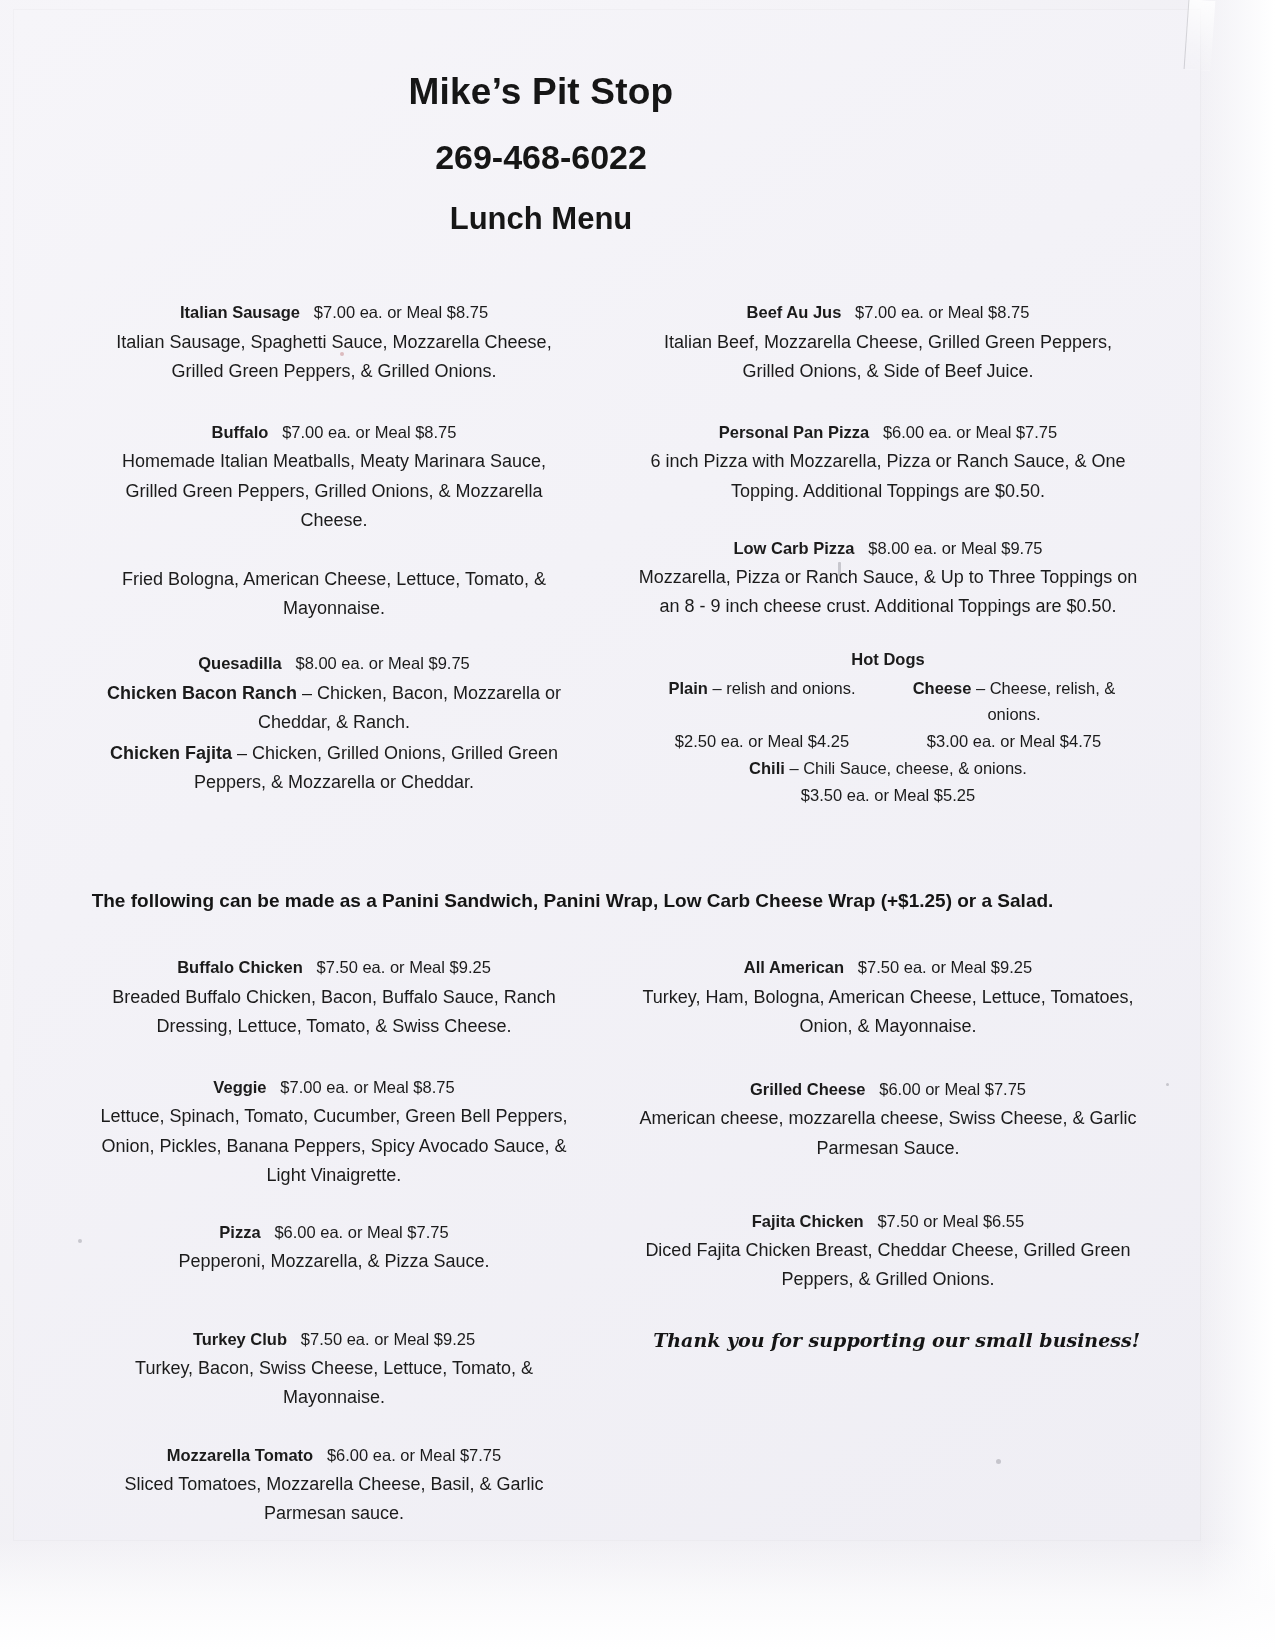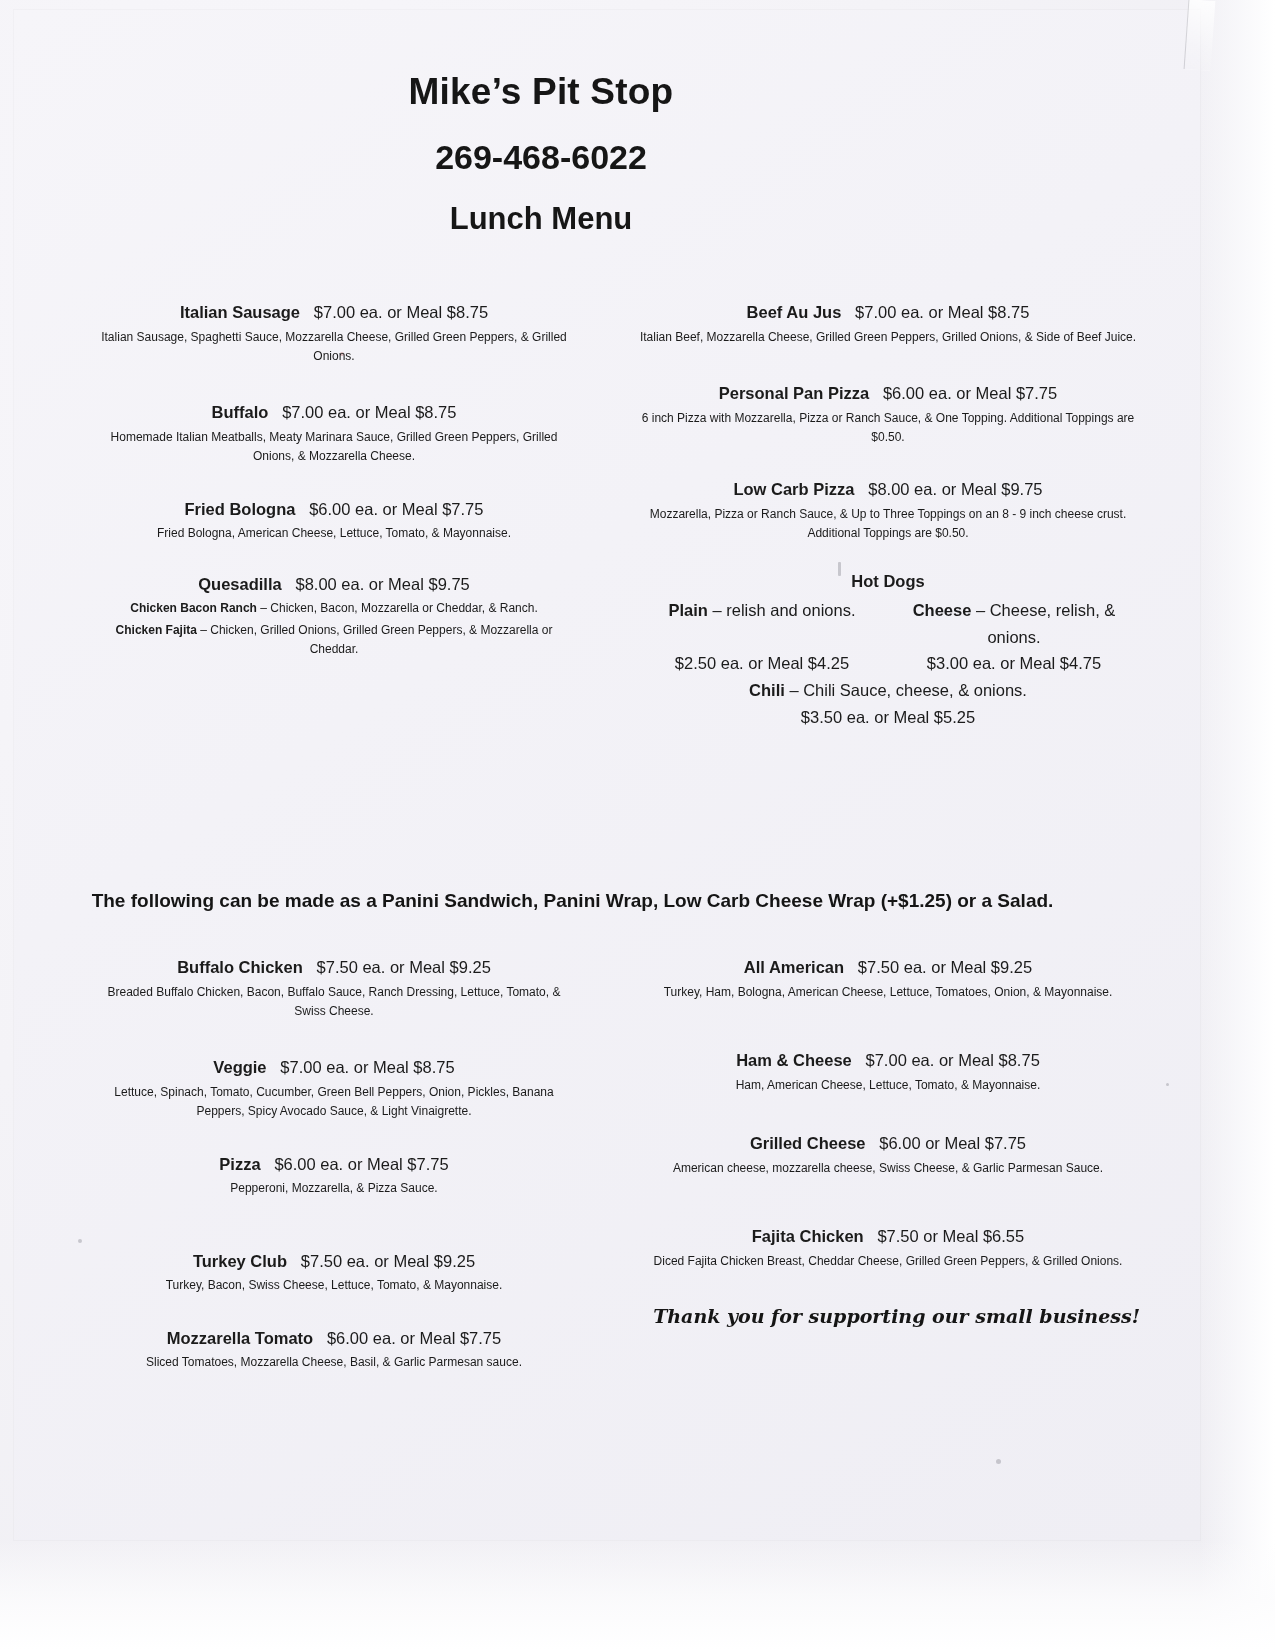--- a/index.html
+++ b/index.html
@@ -110,21 +110,21 @@
     line-height: 1.55;
     color: #1b1b1b;
   }
   .item .name {
     font-weight: bold;
   }
   .item .price {
     font-weight: normal;
   }
   .item .desc {
-    font-size: 12px;
+    font-size: 18px;
     line-height: 1.62;
     color: #1b1b1b;
     margin-top: 2px;
   }
 
   .hotdogs {
     text-align: center;
     margin-bottom: 20px;
   }
   .hotdogs .hd-title {
@@ -208,24 +208,20 @@
 
       <div class="item" style="margin-top:34px;">
         <div class="name-line">
           <span class="name">Buffalo</span>
           &nbsp;&nbsp;<span class="price">$7.00 ea. or Meal $8.75</span>
         </div>
         <div class="desc">Homemade Italian Meatballs, Meaty Marinara Sauce, Grilled Green Peppers, Grilled Onions, &amp; Mozzarella Cheese.</div>
       </div>
 
       <div class="item" style="margin-top:30px;">
-        <div class="name-line">
-          <span class="name">Fried Bologna</span>
-          &nbsp;&nbsp;<span class="price">$6.00 ea. or Meal $7.75</span>
-        </div>
         <div class="desc">Fried Bologna, American Cheese, Lettuce, Tomato, &amp; Mayonnaise.</div>
       </div>
 
       <div class="item" style="margin-top:28px;">
         <div class="name-line">
           <span class="name">Quesadilla</span>
           &nbsp;&nbsp;<span class="price">$8.00 ea. or Meal $9.75</span>
         </div>
         <div class="desc">
           <span class="name" style="font-weight:bold;">Chicken Bacon Ranch</span>
@@ -342,27 +338,20 @@
     <div class="col right">
 
       <div class="item">
         <div class="name-line">
           <span class="name">All American</span>
           &nbsp;&nbsp;<span class="price">$7.50 ea. or Meal $9.25</span>
         </div>
         <div class="desc">Turkey, Ham, Bologna, American Cheese, Lettuce, Tomatoes, Onion, &amp; Mayonnaise.</div>
       </div>
 
-      <div class="item" style="margin-top:46px;">
-        <div class="name-line">
-          <span class="name">Ham &amp; Cheese</span>
-          &nbsp;&nbsp;<span class="price">$7.00 ea. or Meal $8.75</span>
-        </div>
-        <div class="desc">Ham, American Cheese, Lettuce, Tomato, &amp; Mayonnaise.</div>
-      </div>
 
       <div class="item" style="margin-top:36px;">
         <div class="name-line">
           <span class="name">Grilled Cheese</span>
           &nbsp;&nbsp;<span class="price">$6.00 or Meal $7.75</span>
         </div>
         <div class="desc">American cheese, mozzarella cheese, Swiss Cheese, &amp; Garlic Parmesan Sauce.</div>
       </div>
 
       <div class="item" style="margin-top:46px;">

